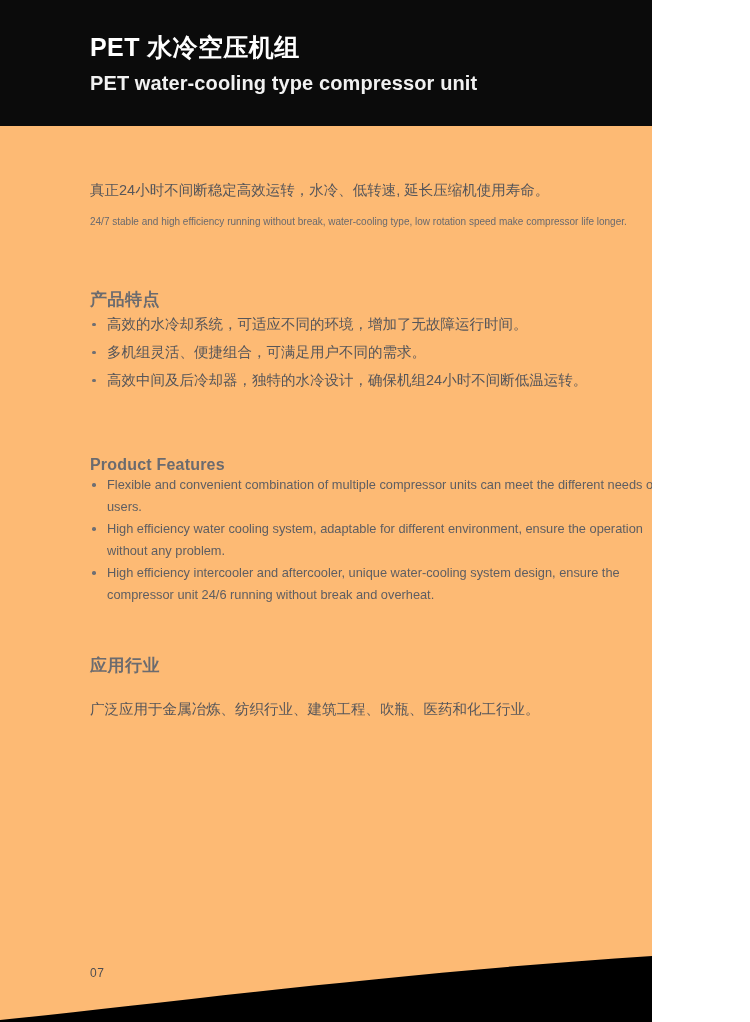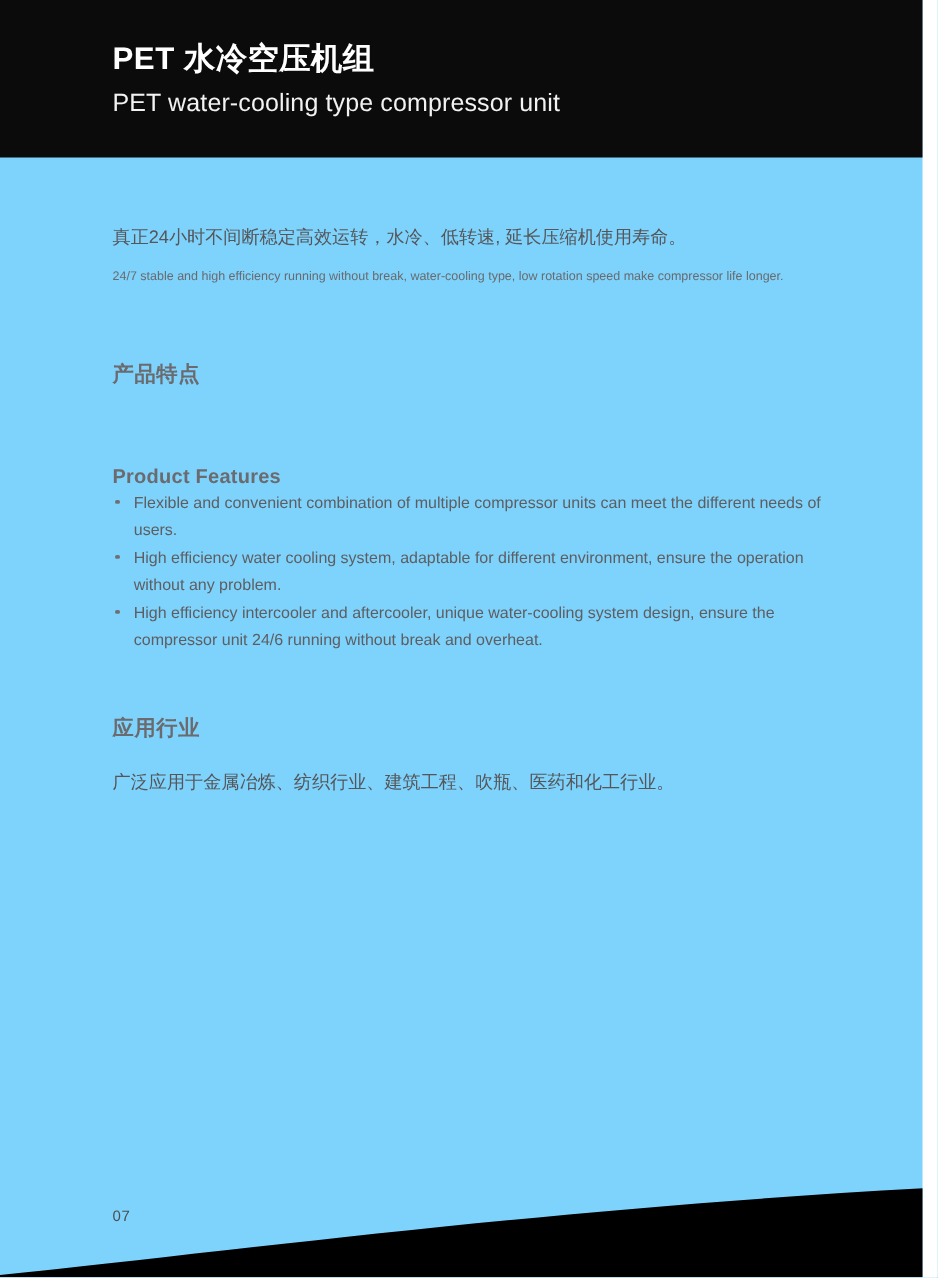--- a/index.html
+++ b/index.html
@@ -5,23 +5,23 @@
   html, body {
     margin: 0;
     padding: 0;
     background: #ffffff;
   }
   body {
     font-family: "Liberation Sans", "DejaVu Sans", sans-serif;
   }
   .page {
     position: relative;
-    width: 738px;
+    width: 652px;
     height: 1022px;
-    background: #7dd3fc;
+    background: #fdba74;
     overflow: hidden;
   }
 
   
   .header-banner {
     position: absolute;
     left: 0;
     top: 0;
     width: 750px;
     height: 126px;
@@ -37,21 +37,21 @@
     font-size: 25px;
     font-weight: bold;
     letter-spacing: 0.4px;
     line-height: 1.15;
     margin: 0;
     white-space: nowrap;
   }
   .header-subtitle {
     color: #f2f2f2;
     font-size: 20px;
-    font-weight: normal;
+    font-weight: bold;
     letter-spacing: 0.1px;
     line-height: 1.2;
     margin: 9px 0 12px 0;
     white-space: nowrap;
   }
 
   
   .content {
     position: absolute;
     left: 90px;
@@ -183,20 +183,25 @@
 
   <div class="content">
 
     <div class="intro-block">
       <p class="intro-cn">真正24小时不间断稳定高效运转，水冷、低转速, 延长压缩机使用寿命。</p>
       <p class="intro-en">24/7 stable and high efficiency running without break, water-cooling type, low rotation speed make compressor life longer.</p>
     </div>
 
     <div class="section">
       <h2 class="h-cn sp-features-head">产品特点</h2>
+      <ul class="bullets bullets-cn sp-features-list">
+        <li>高效的水冷却系统，可适应不同的环境，增加了无故障运行时间。</li>
+        <li>多机组灵活、便捷组合，可满足用户不同的需求。</li>
+        <li>高效中间及后冷却器，独特的水冷设计，确保机组24小时不间断低温运转。</li>
+      </ul>
     </div>
 
     <div class="section">
       <h2 class="h-en sp-pf-head">Product Features</h2>
       <ul class="bullets bullets-en sp-pf-list">
         <li>Flexible and convenient combination of multiple compressor units can meet the different needs of users.</li>
         <li>High efficiency water cooling system, adaptable for different environment, ensure the operation without any problem.</li>
         <li>High efficiency intercooler and aftercooler, unique water-cooling system design, ensure the compressor unit 24/6 running without break and overheat.</li>
       </ul>
     </div>

